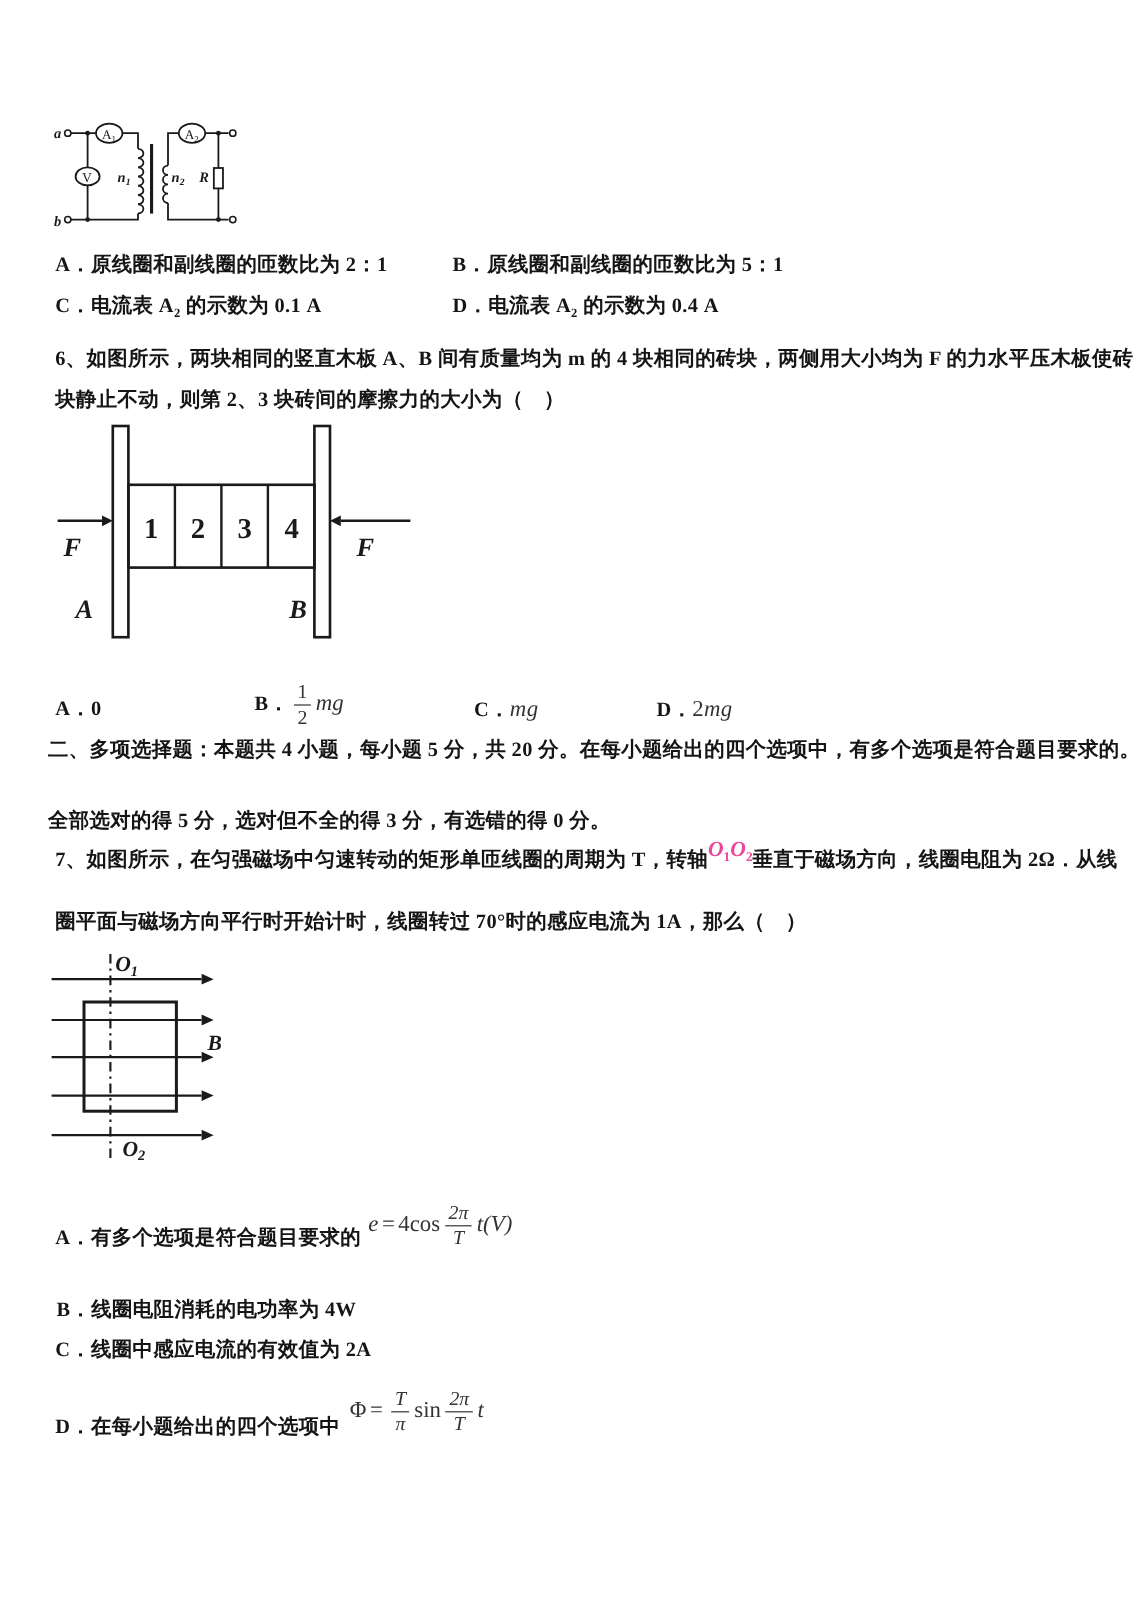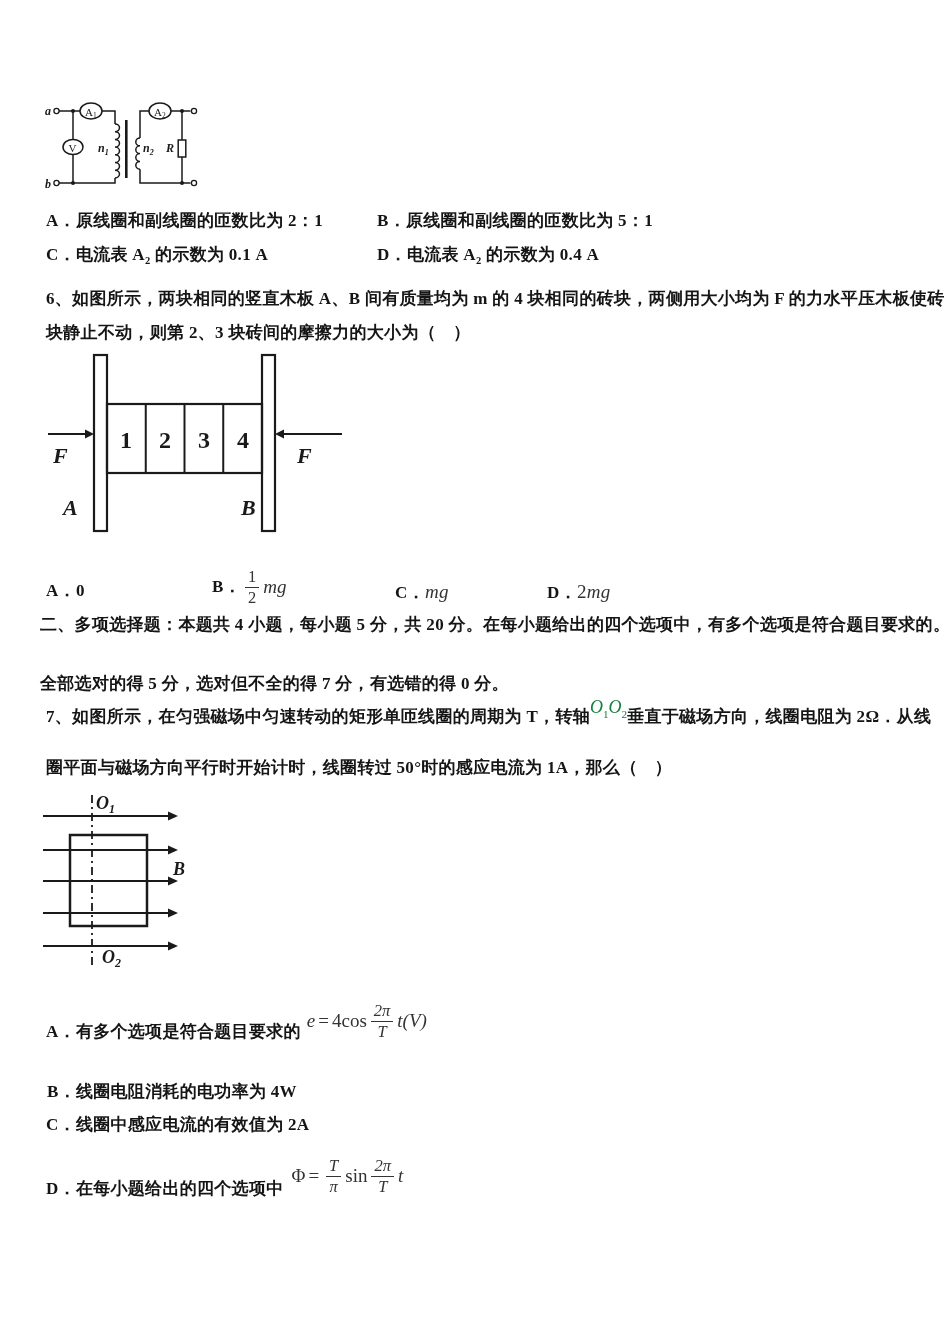--- a/index.html
+++ b/index.html
@@ -5,21 +5,21 @@
   html,body{margin:0;padding:0;background:#ffffff;}
   .page{
     position:relative;width:950px;height:1344px;background:#ffffff;overflow:hidden;
     font-family:"Liberation Serif","DejaVu Serif",serif;color:#151515;
   }
   .abs{position:absolute;white-space:nowrap;}
   .cn{font-weight:bold;font-size:17px;letter-spacing:0.3px;line-height:1.25;}
   .it{font-style:italic;}
   .optlab{font-weight:bold;}
   sub{font-size:0.62em;}
-  .axis-sup{position:relative;top:-9px;font-weight:normal;color:#15803d;font-size:18px;letter-spacing:0;}
+  .axis-sup{position:relative;top:-9px;font-weight:bold;color:#ec4899;font-size:18px;letter-spacing:0;}
   .axis-sup i{font-style:italic;}
   .formula{display:inline-flex;align-items:center;font-weight:normal;color:#333;font-size:19px;letter-spacing:0;}
   .formula .rom{font-style:normal;}
   .formula .var{font-style:italic;}
   .frac{display:inline-flex;flex-direction:column;align-items:center;line-height:1.05;font-size:16.5px;margin:0 4px;}
   .frac .fnum{padding:0 3px 1px 3px;border-bottom:1.5px solid #333;font-style:italic;}
   .frac .fden{padding:1px 3px 0 3px;font-style:italic;}
   .optrow{display:flex;align-items:center;}
   .lowered{padding-top:22px;}
   svg text{fill:#1a1a1a;}
@@ -133,26 +133,26 @@
     </span>
   </div>
   <div class="abs cn" style="left:380px;top:580px;margin-left:15px;">
     <span class="optlab">C．</span><span class="it" style="font-weight:normal;font-size:19px;color:#333;">mg</span>
   </div>
   <div class="abs cn" style="left:547px;top:580px;">
     <span class="optlab">D．</span><span style="font-weight:normal;font-size:19px;color:#333;">2</span><span class="it" style="font-weight:normal;font-size:19px;color:#333;">mg</span>
   </div>
 
   <div class="abs cn" style="left:40px;top:614px;">二、多项选择题：本题共 4 小题，每小题 5 分，共 20 分。在每小题给出的四个选项中，有多个选项是符合题目要求的。</div>
-  <div class="abs cn" style="left:40px;top:673px;">全部选对的得 5 分，选对但不全的得 7 分，有选错的得 0 分。</div>
+  <div class="abs cn" style="left:40px;top:673px;">全部选对的得 5 分，选对但不全的得 3 分，有选错的得 0 分。</div>
 
   <div class="abs cn" style="left:46px;top:705px;">
     <span>7、如图所示，在匀强磁场中匀速转动的矩形单匝线圈的周期为 T，转轴</span><span class="axis-sup"><i>O</i><sub>1</sub><i>O</i><sub>2</sub></span><span>垂直于磁场方向，线圈电阻为 2Ω．从线</span>
   </div>
-  <div class="abs cn" style="left:46px;top:757px;">圈平面与磁场方向平行时开始计时，线圈转过 50°时的感应电流为 1A，那么（　）</div>
+  <div class="abs cn" style="left:46px;top:757px;">圈平面与磁场方向平行时开始计时，线圈转过 70°时的感应电流为 1A，那么（　）</div>
 
   <svg class="abs" style="left:30px;top:783px;" width="225" height="200" viewBox="0 0 225 200">
 
     <line x1="62" y1="12" x2="62" y2="184" class="fig-stroke" stroke-width="1.8" stroke-dasharray="8 4 2 4"></line>
 
     <rect x="40" y="52" width="77" height="91" class="fig-stroke" stroke-width="2.5"></rect>
 
     <line x1="13" y1="33" x2="138" y2="33" class="fig-stroke" stroke-width="1.8"></line>
     <polygon points="138,28.5 148,33 138,37.5" fill="#1a1a1a"></polygon>
     <line x1="13" y1="67" x2="138" y2="67" class="fig-stroke" stroke-width="1.8"></line>

